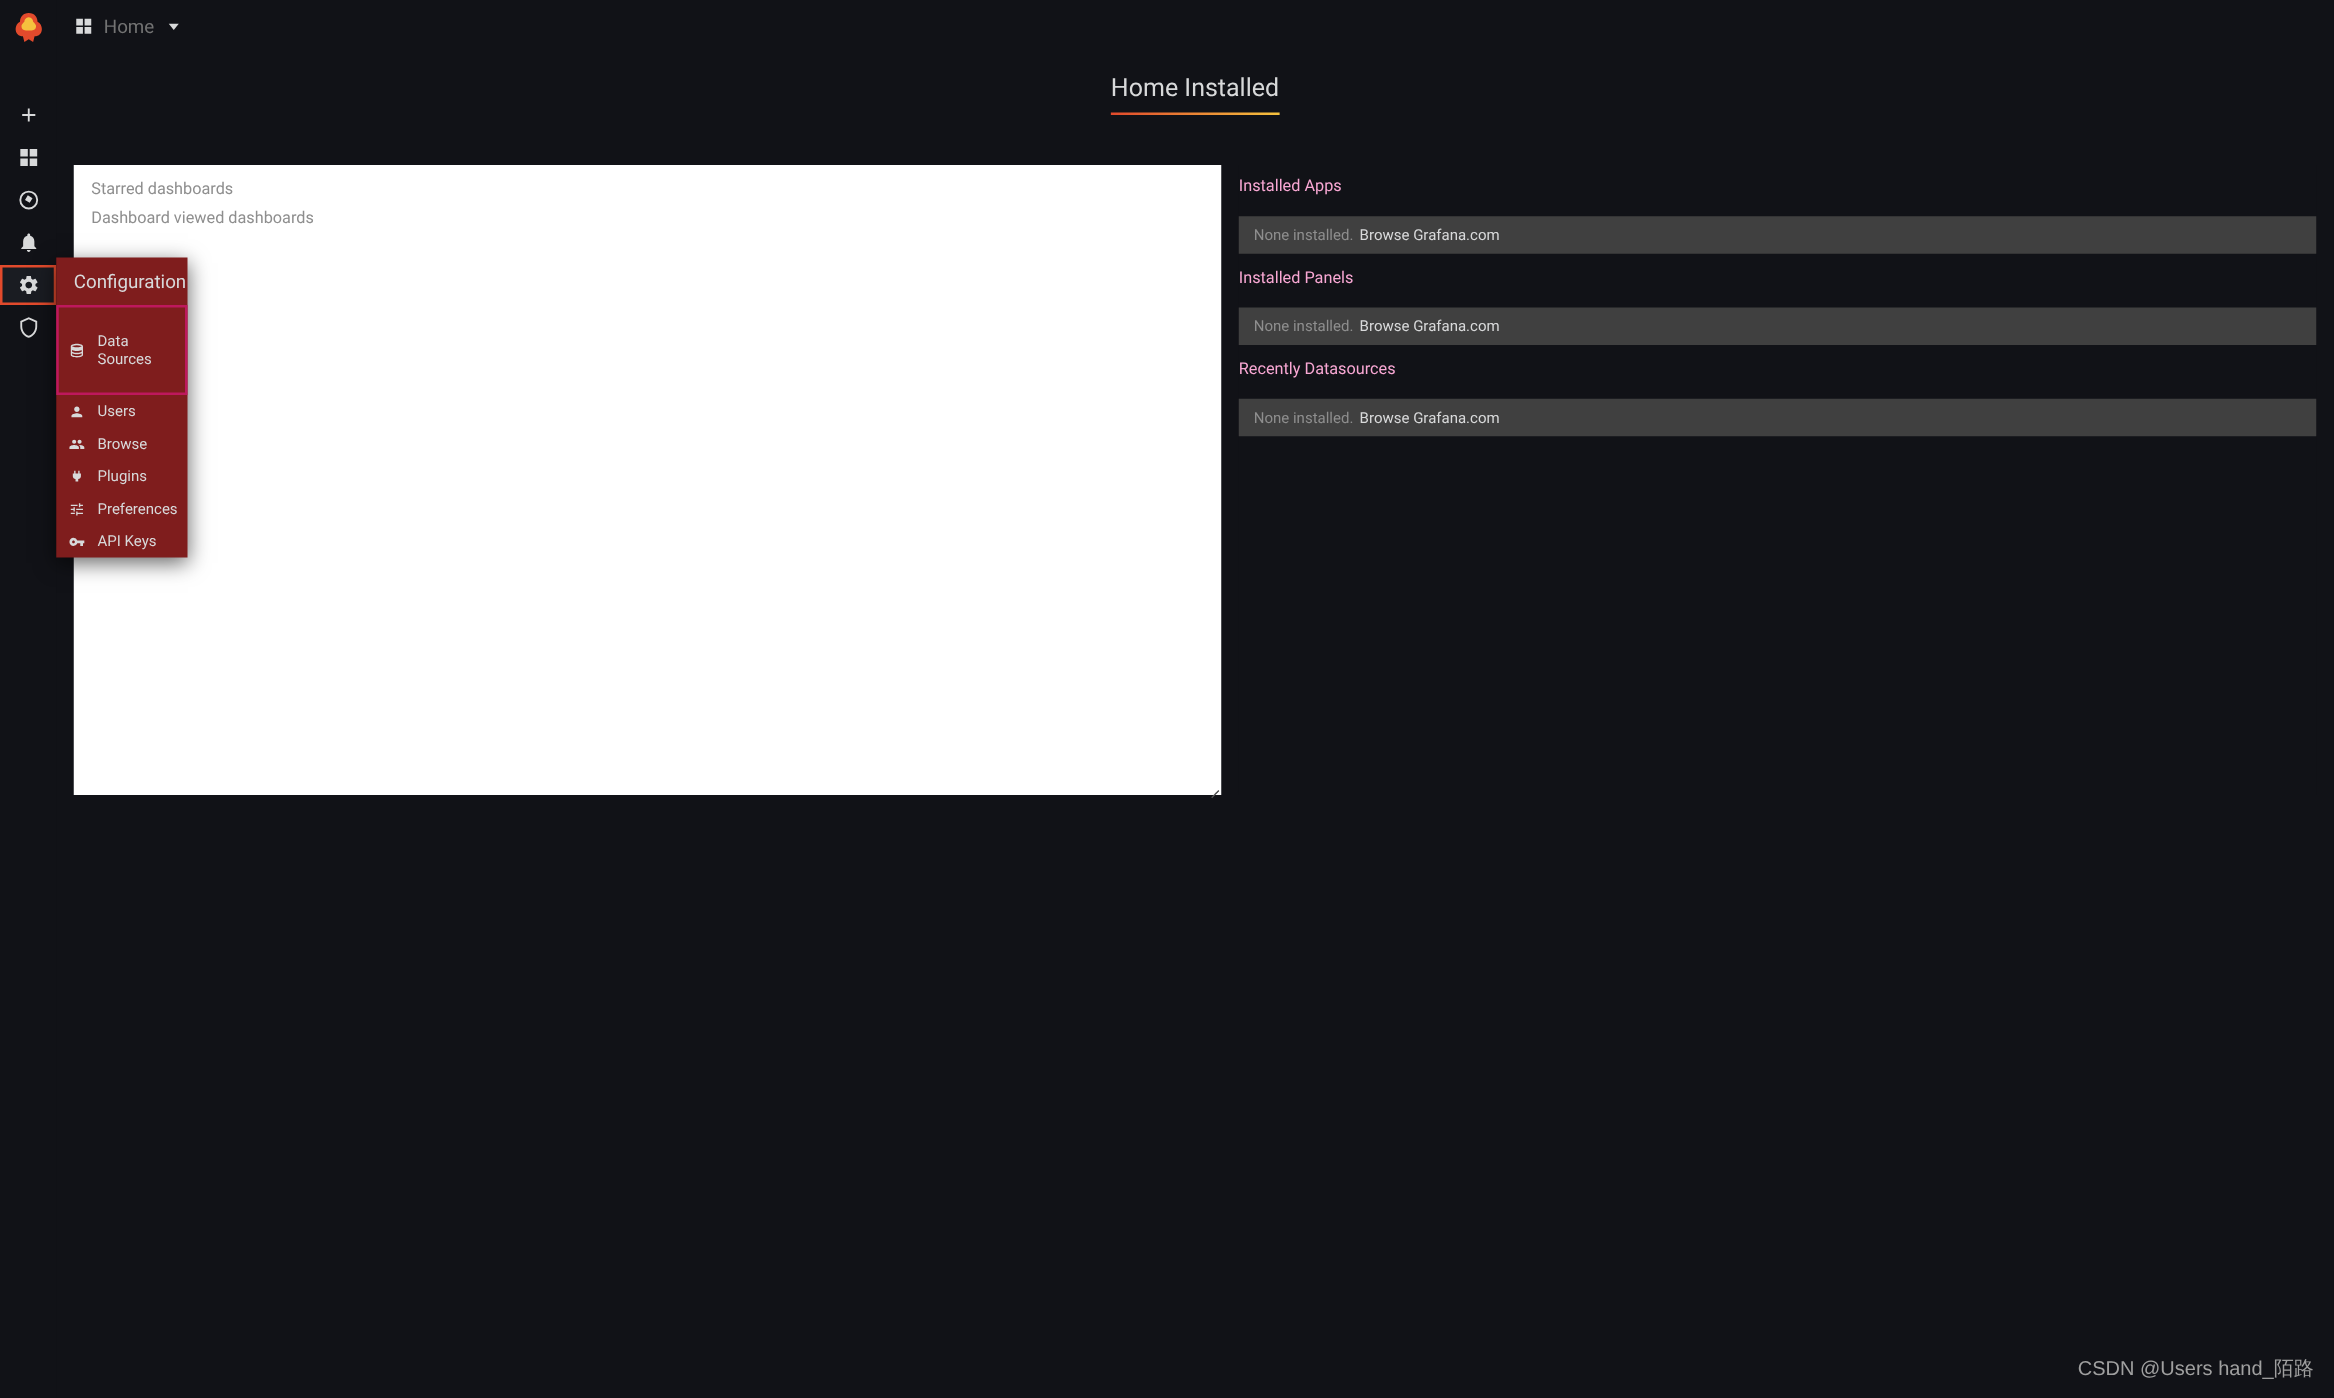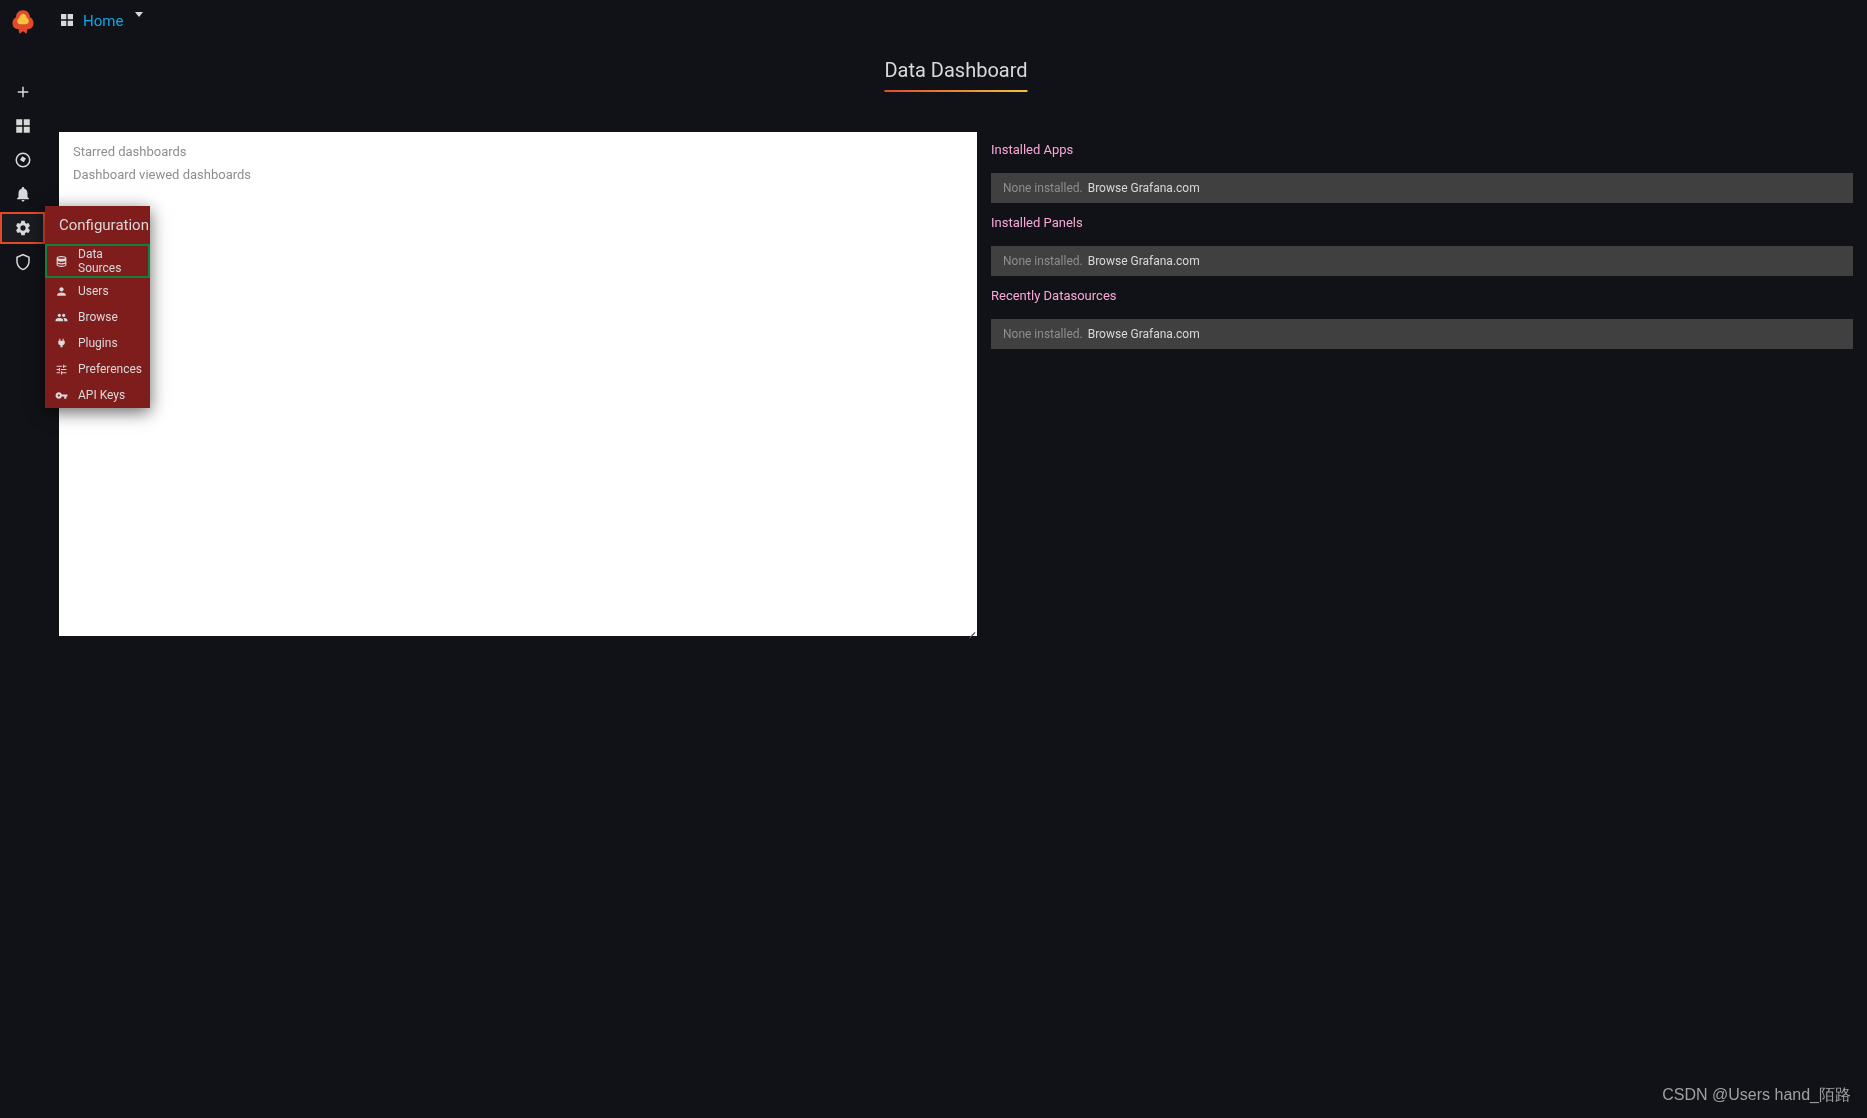--- a/index.html
+++ b/index.html
@@ -3,39 +3,39 @@
 <meta charset="utf-8">
 <style>
 *{margin:0;padding:0;box-sizing:border-box}
 body{background:#111217;font-family:-apple-system,BlinkMacSystemFont,"Segoe UI",Roboto,sans-serif;color:#d8d9da;width:1867px;height:1118px;overflow:hidden;position:relative}
 .sidebar{position:absolute;left:0;top:0;width:45px;height:100%;background:#111217;display:flex;flex-direction:column;align-items:center;padding-top:8px;z-index:10}
 .logo{width:28px;height:28px;margin-bottom:40px;display:flex;align-items:center;justify-content:center}
 .sidebar-icon{width:45px;height:32px;display:flex;align-items:center;justify-content:center;cursor:pointer;margin-bottom:2px}
 .sidebar-icon svg{width:18px;height:18px;fill:#d8d9da}
 .sidebar-icon.highlighted{border:2px solid #e24a2c;background:#1a1c22}
 .topbar{position:absolute;left:45px;top:0;right:0;height:42px;display:flex;align-items:center;padding-left:14px}
-.breadcrumb-item{display:flex;gap:8px;cursor:pointer;color:#0ea5e9;font-size:15px}
+.breadcrumb-item{display:flex;align-items:center;gap:8px;cursor:pointer;color:#737373;font-size:15px}
 .breadcrumb-item svg{width:16px;height:16px;fill:#d8d9da}
 .caret{width:0;height:0;border-left:4px solid transparent;border-right:4px solid transparent;border-top:5px solid #d8d9da;margin-left:4px}
 .content{position:absolute;left:45px;top:42px;right:0;bottom:0}
 .page-title{text-align:center;color:#d8d9da;font-size:20px;padding:16px 0 8px;position:relative;display:inline-block;left:50%;transform:translateX(-50%)}
 .page-title::after{content:'';position:absolute;bottom:-2px;left:0;right:0;height:2px;background:linear-gradient(90deg,#e24a2c,#f5c23e)}
 .panels-row{display:flex;gap:14px;padding:14px;margin-top:28px}
 .panel-left{flex:0 0 918px;background:#ffffff;min-height:504px;position:relative}
 .panel-right{flex:1;background:#111217}
 .panel-header-text{color:#8e8e8e;font-size:13px;padding:12px 14px 0}
 .panel-subheader-text{color:#8e8e8e;font-size:13px;padding:8px 14px 0}
 .info-section-title{color:#f9a8d4;font-size:13px;padding:10px 0 16px}
 .info-bar{background:#404040;padding:8px 12px;font-size:12px;color:#8e8e8e;margin-bottom:2px}
 .info-bar a{color:#d8d9da;text-decoration:none;margin-left:2px}
 .flyout{position:absolute;left:45px;top:206px;background:#7f1d1d;width:105px;box-shadow:0 4px 16px rgba(0,0,0,.6);z-index:20}
 .flyout-header{color:#d8d9da;font-size:15px;padding:10px 14px}
 .flyout-item{display:flex;align-items:center;gap:10px;padding:6px 10px;cursor:pointer;font-size:12px;color:#d8d9da}
 .flyout-item svg{width:13px;height:13px;fill:#d8d9da;flex-shrink:0}
-.flyout-item.highlighted{border:2px solid #15803d;padding:1px 8px}
+.flyout-item.highlighted{border:2px solid #be185d;padding:20px 8px}
 .resize-handle{position:absolute;bottom:2px;right:2px;width:10px;height:10px;cursor:nwse-resize}
 .resize-handle::before,.resize-handle::after{content:'';position:absolute;background:#555}
 .resize-handle::before{width:8px;height:1px;bottom:1px;right:0;transform:rotate(-45deg);transform-origin:right}
 .resize-handle::after{width:4px;height:1px;bottom:1px;right:0;transform:rotate(-45deg);transform-origin:right}
 .watermark{position:absolute;bottom:12px;right:16px;color:#a0a0a0;font-size:16px;font-family:Arial,sans-serif}
 </style>
 </head>
 <body>
 
 <div class="sidebar">
@@ -81,21 +81,21 @@
   <div class="breadcrumb-item">
     <svg viewBox="0 0 24 24">
         <path d="M3 3h8v8H3zm10 0h8v8h-8zM3 13h8v8H3zm10 0h8v8h-8z"></path>
       </svg>
     <span>Home</span>
     <span class="caret"></span>
   </div>
 </div>
 
 <div class="content">
-  <div class="page-title">Data Dashboard</div>
+  <div class="page-title">Home Installed</div>
   <div class="panels-row">
     <div class="panel-left">
       <div class="panel-header-text">Starred dashboards</div>
       <div class="panel-subheader-text">Dashboard viewed dashboards</div>
       <div class="resize-handle"></div>
     </div>
     <div class="panel-right">
       <div class="info-section-title">Installed Apps</div>
       <div class="info-bar">
         <span>None installed.</span>

